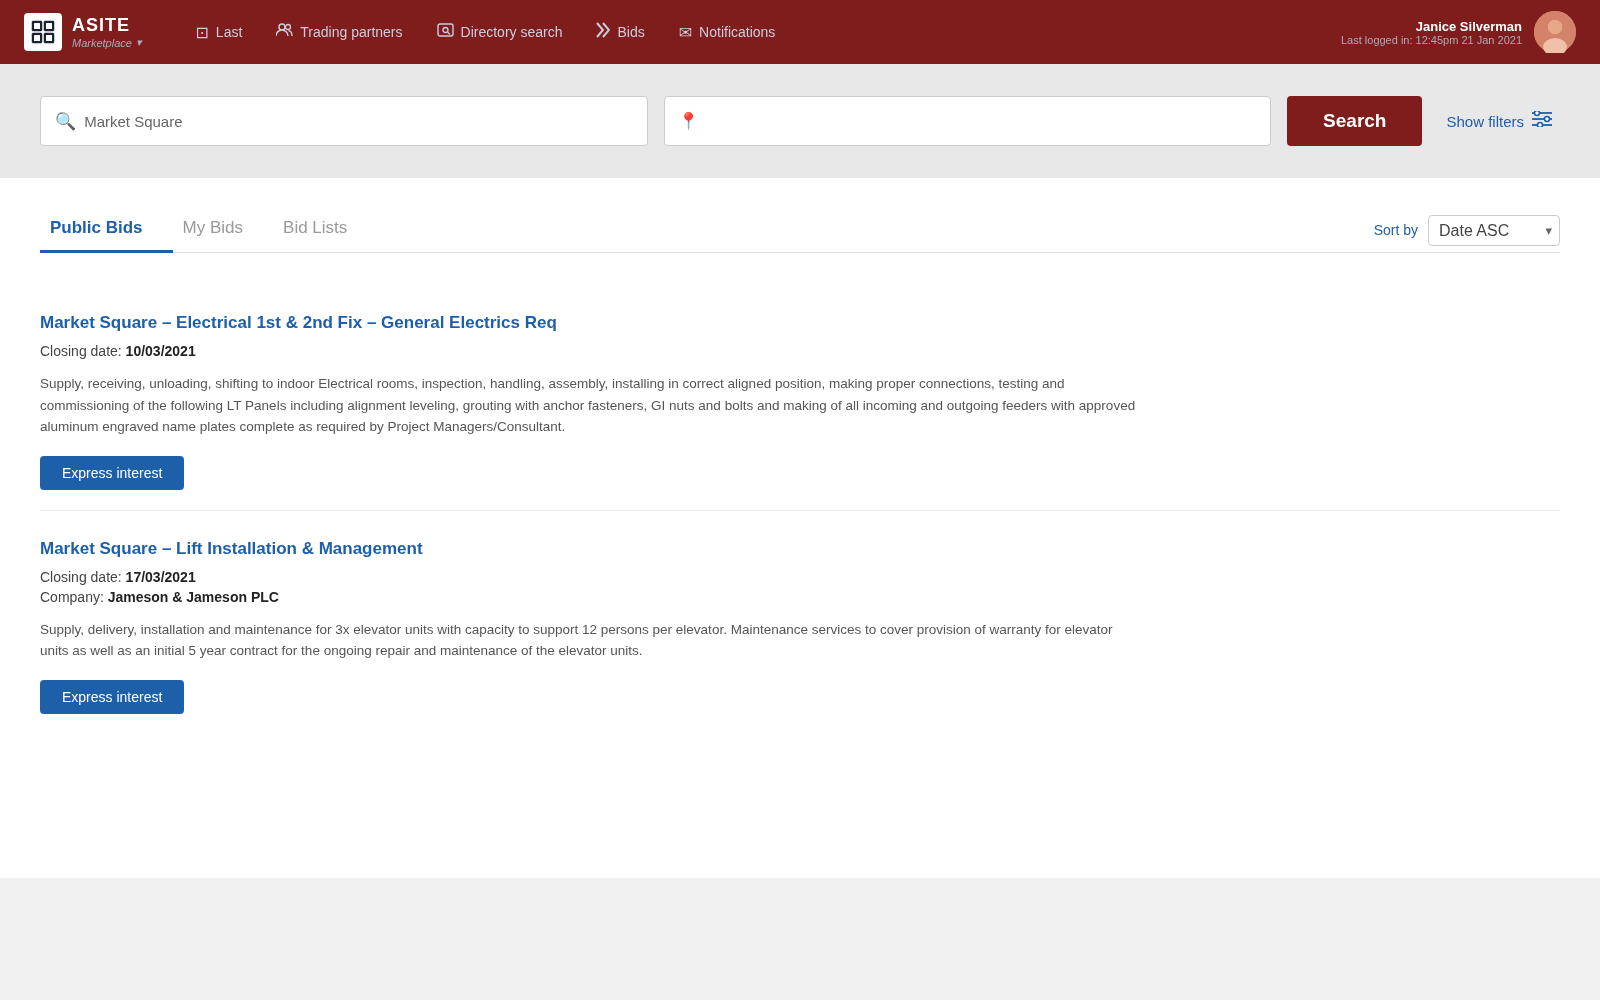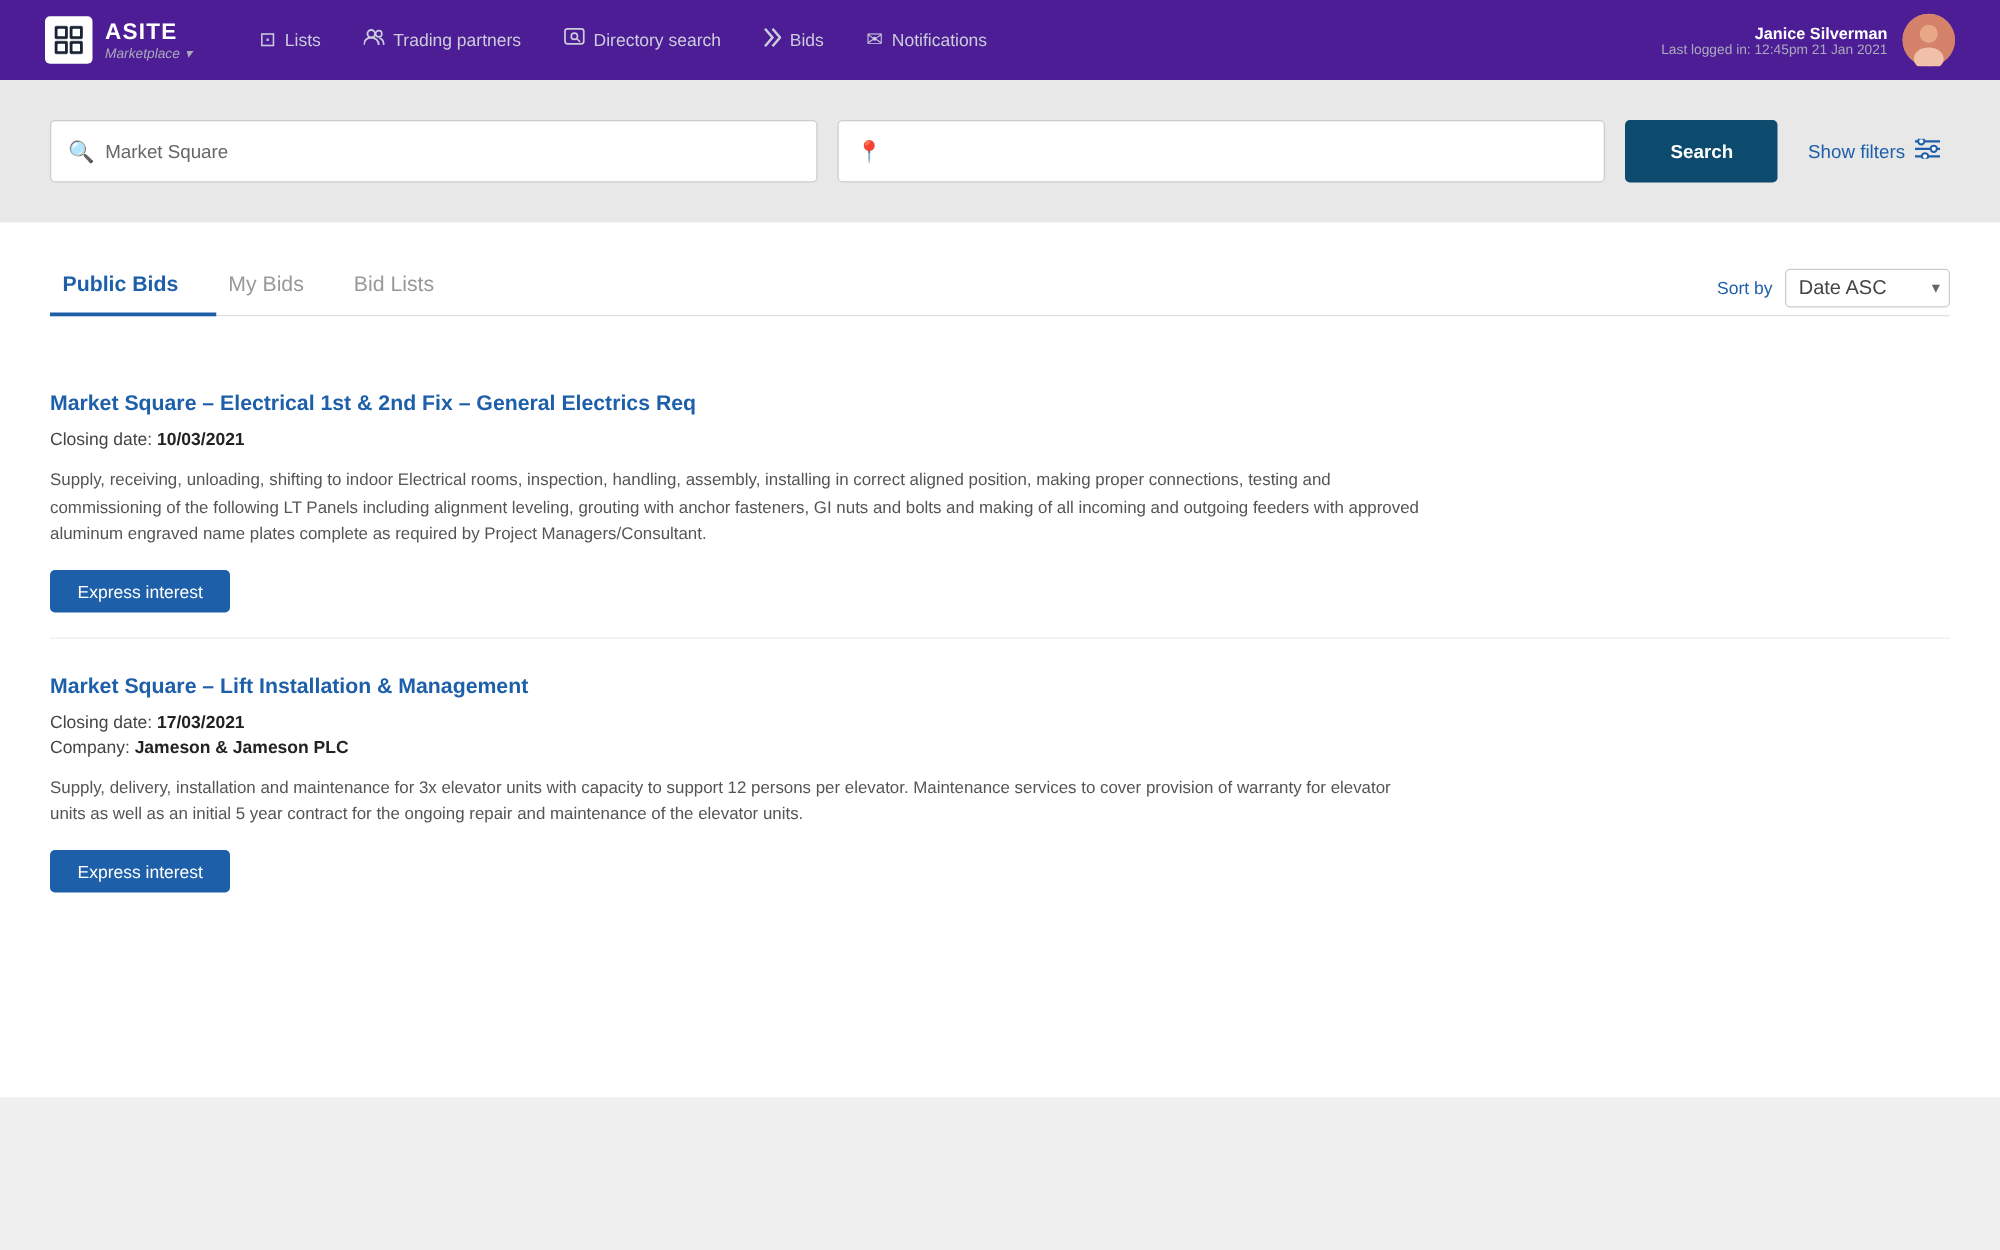--- a/index.html
+++ b/index.html
@@ -1,23 +1,23 @@
 <!DOCTYPE html>
 <html><head>
   <meta charset="utf-8">
   <style>
     * { box-sizing: border-box; margin: 0; padding: 0; }
     body { font-family: 'Segoe UI', Arial, sans-serif; background: #f0f0f0; color: #333; font-size: 14px; }
 
     
     .navbar {
-      background: #4c1d95;
-      display: flex;
-      align-items: center;
-      padding: 0 36px;
+      background: #7f1d1d;
+      display: flex;
+      align-items: center;
+      padding: 0 24px;
       height: 64px;
       position: relative;
       justify-content: center;
     }
     .nav-logo {
       display: flex;
       align-items: center;
       gap: 10px;
       margin-right: 40px;
     }
@@ -113,27 +113,27 @@
     .location-input-wrap input {
       border: none;
       outline: none;
       font-size: 15px;
       color: #666;
       width: 100%;
       background: transparent;
     }
     .location-input-wrap .li { color: #999; margin-right: 8px; font-size: 17px; }
     .search-btn {
-      background: #0c4a6e;
+      background: #7f1d1d;
       color: #fff;
       border: none;
       border-radius: 4px;
       padding: 0 36px;
       height: 50px;
-      font-size: 15px;
+      font-size: 19px;
       font-weight: 600;
       cursor: pointer;
       white-space: nowrap;
     }
     .show-filters-btn {
       background: none;
       border: none;
       color: #1e5faa;
       font-size: 15px;
       cursor: pointer;
@@ -258,21 +258,21 @@
       <div class="sub">
         <span>Marketplace</span>
         <span>▾</span>
       </div>
     </div>
   </div>
 
   <div class="nav-links">
     <div class="nav-link">
       <span class="icon">⊡</span>
-      <span>Lists</span>
+      <span>Last</span>
     </div>
     <div class="nav-link">
       <span class="icon">
         <svg width="17" height="14" viewBox="0 0 17 14" fill="none" xmlns="http://www.w3.org/2000/svg">
           <circle cx="6" cy="4" r="3" stroke="#ccd" stroke-width="1.5"></circle>
           <circle cx="12" cy="4" r="2.5" stroke="#ccd" stroke-width="1.3"></circle>
           <path d="M0 13c0-3.3 2.7-6 6-6s6 2.7 6 6" stroke="#ccd" stroke-width="1.5" fill="none"></path>
           <path d="M12.5 7.5c1.9.5 3.5 2.2 3.5 5.5" stroke="#ccd" stroke-width="1.3" fill="none"></path>
         </svg>
       </span>

